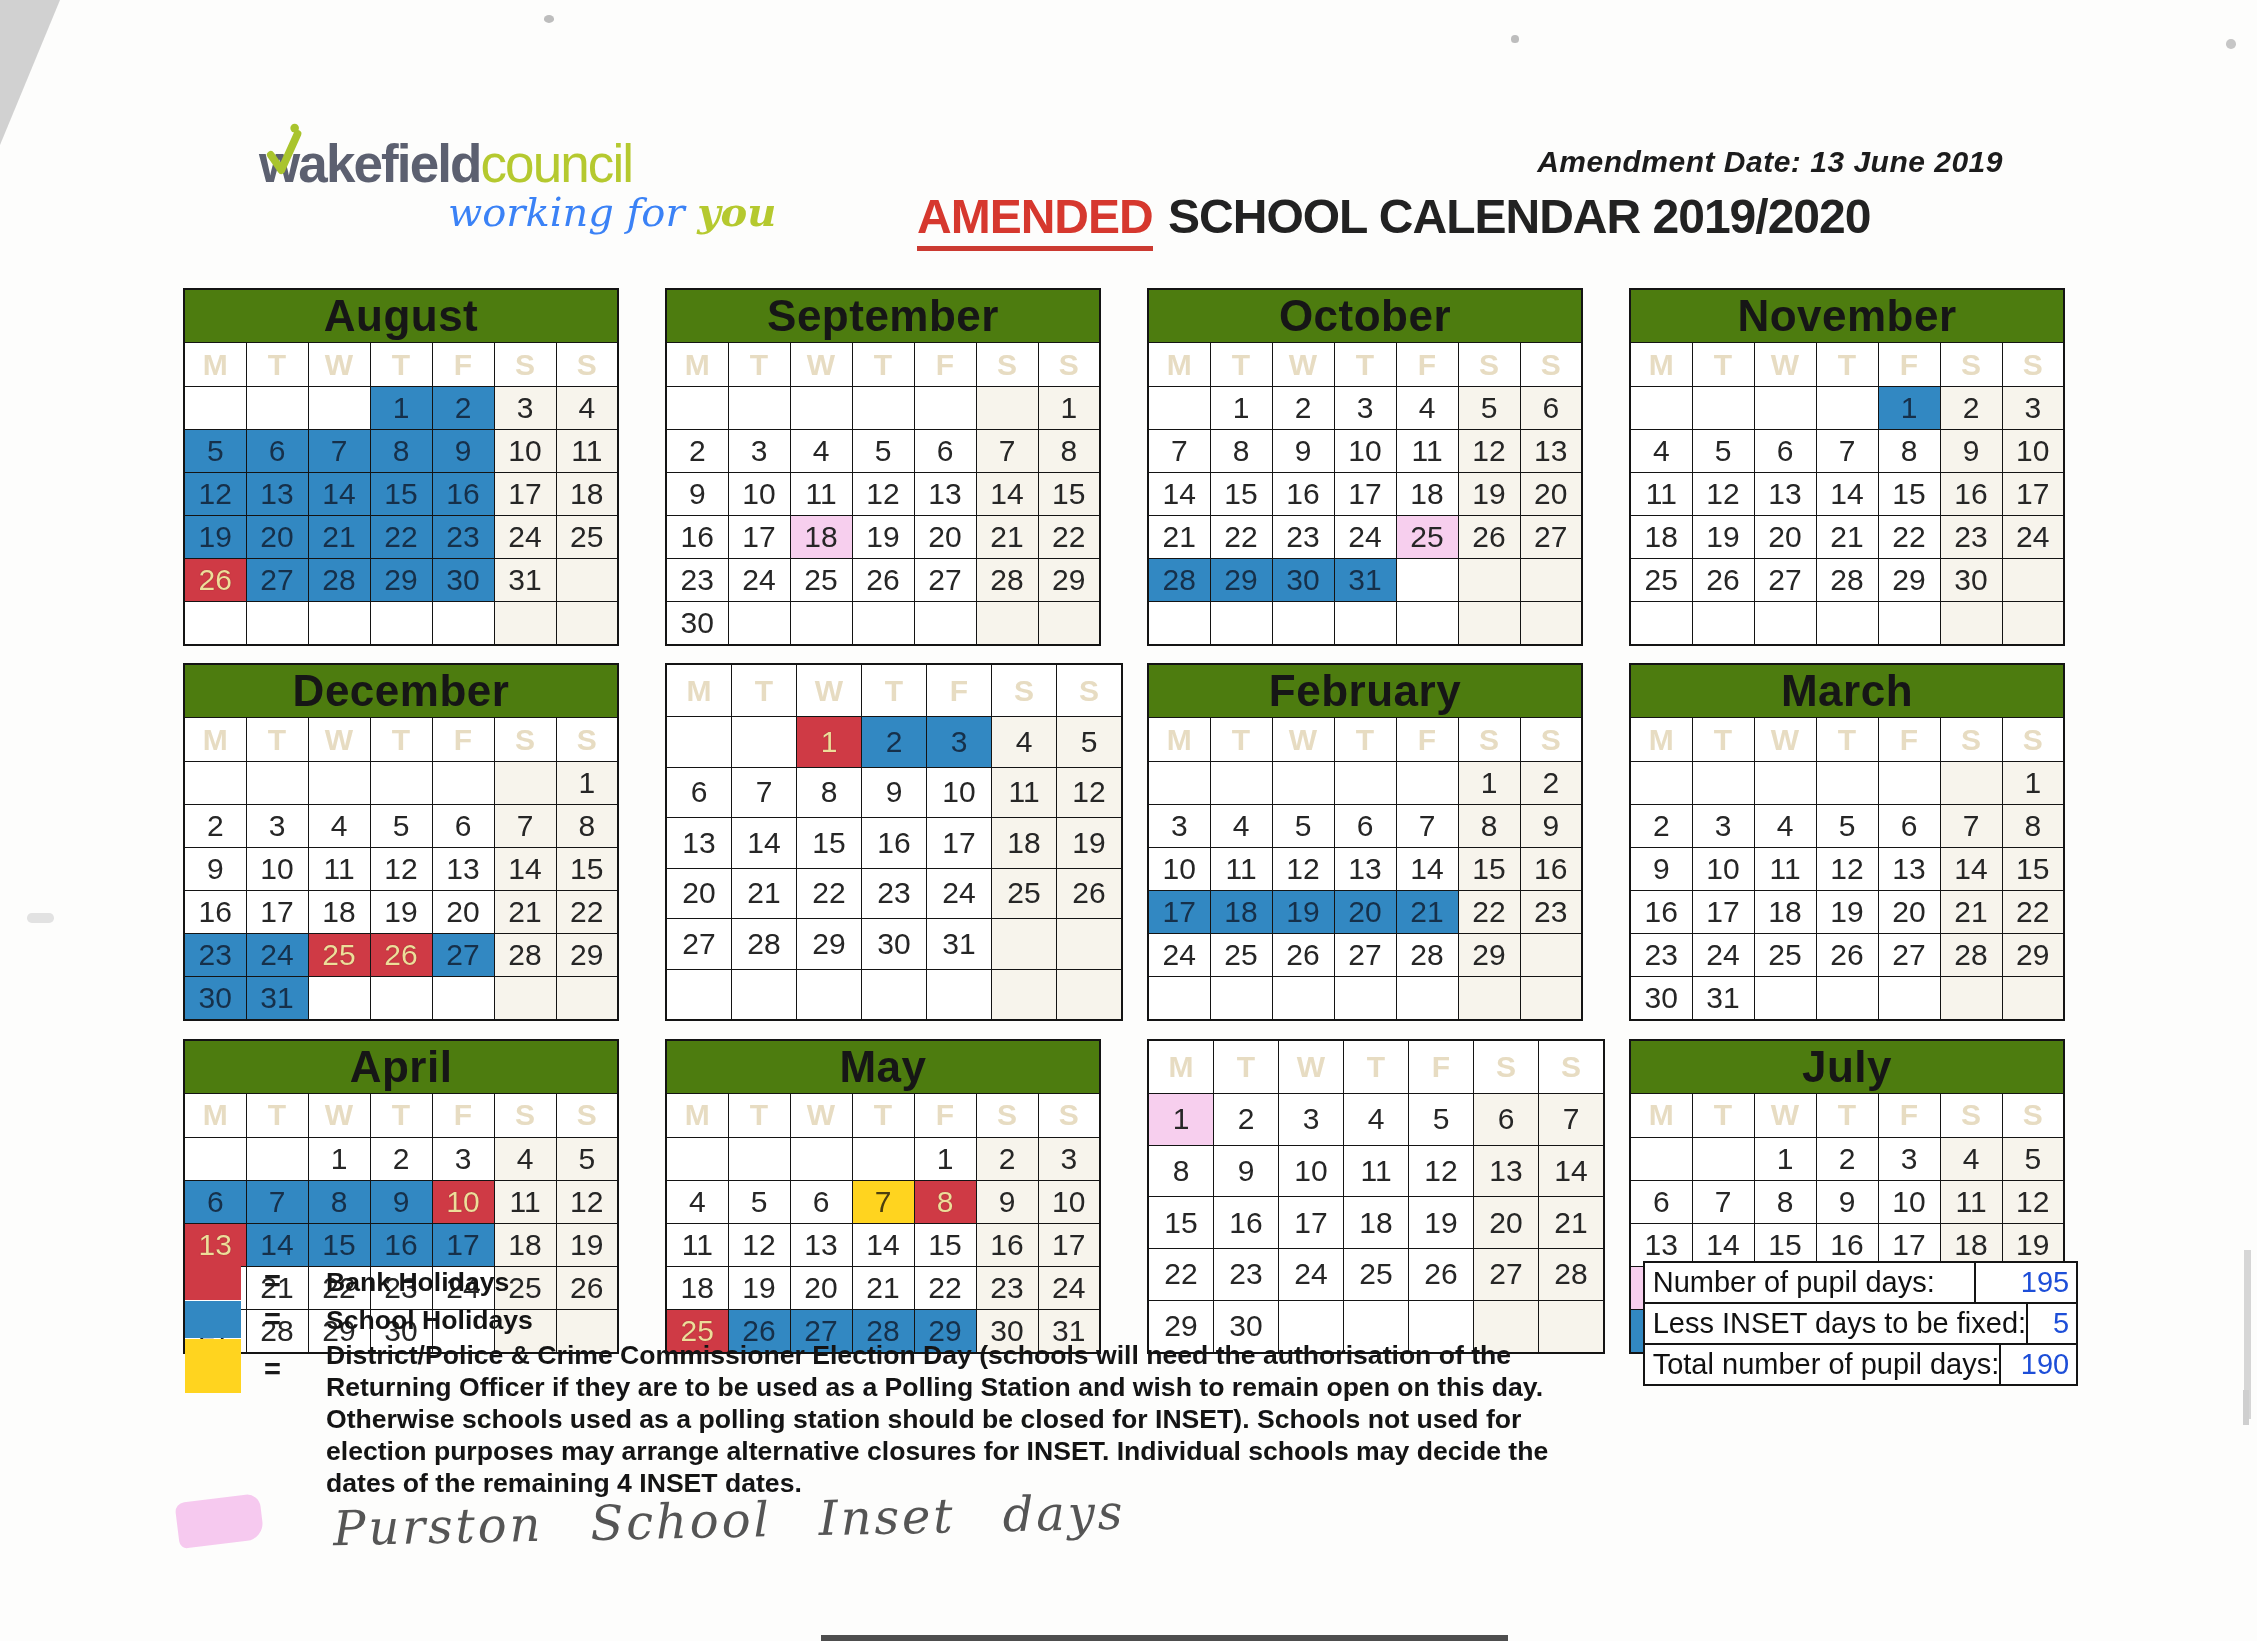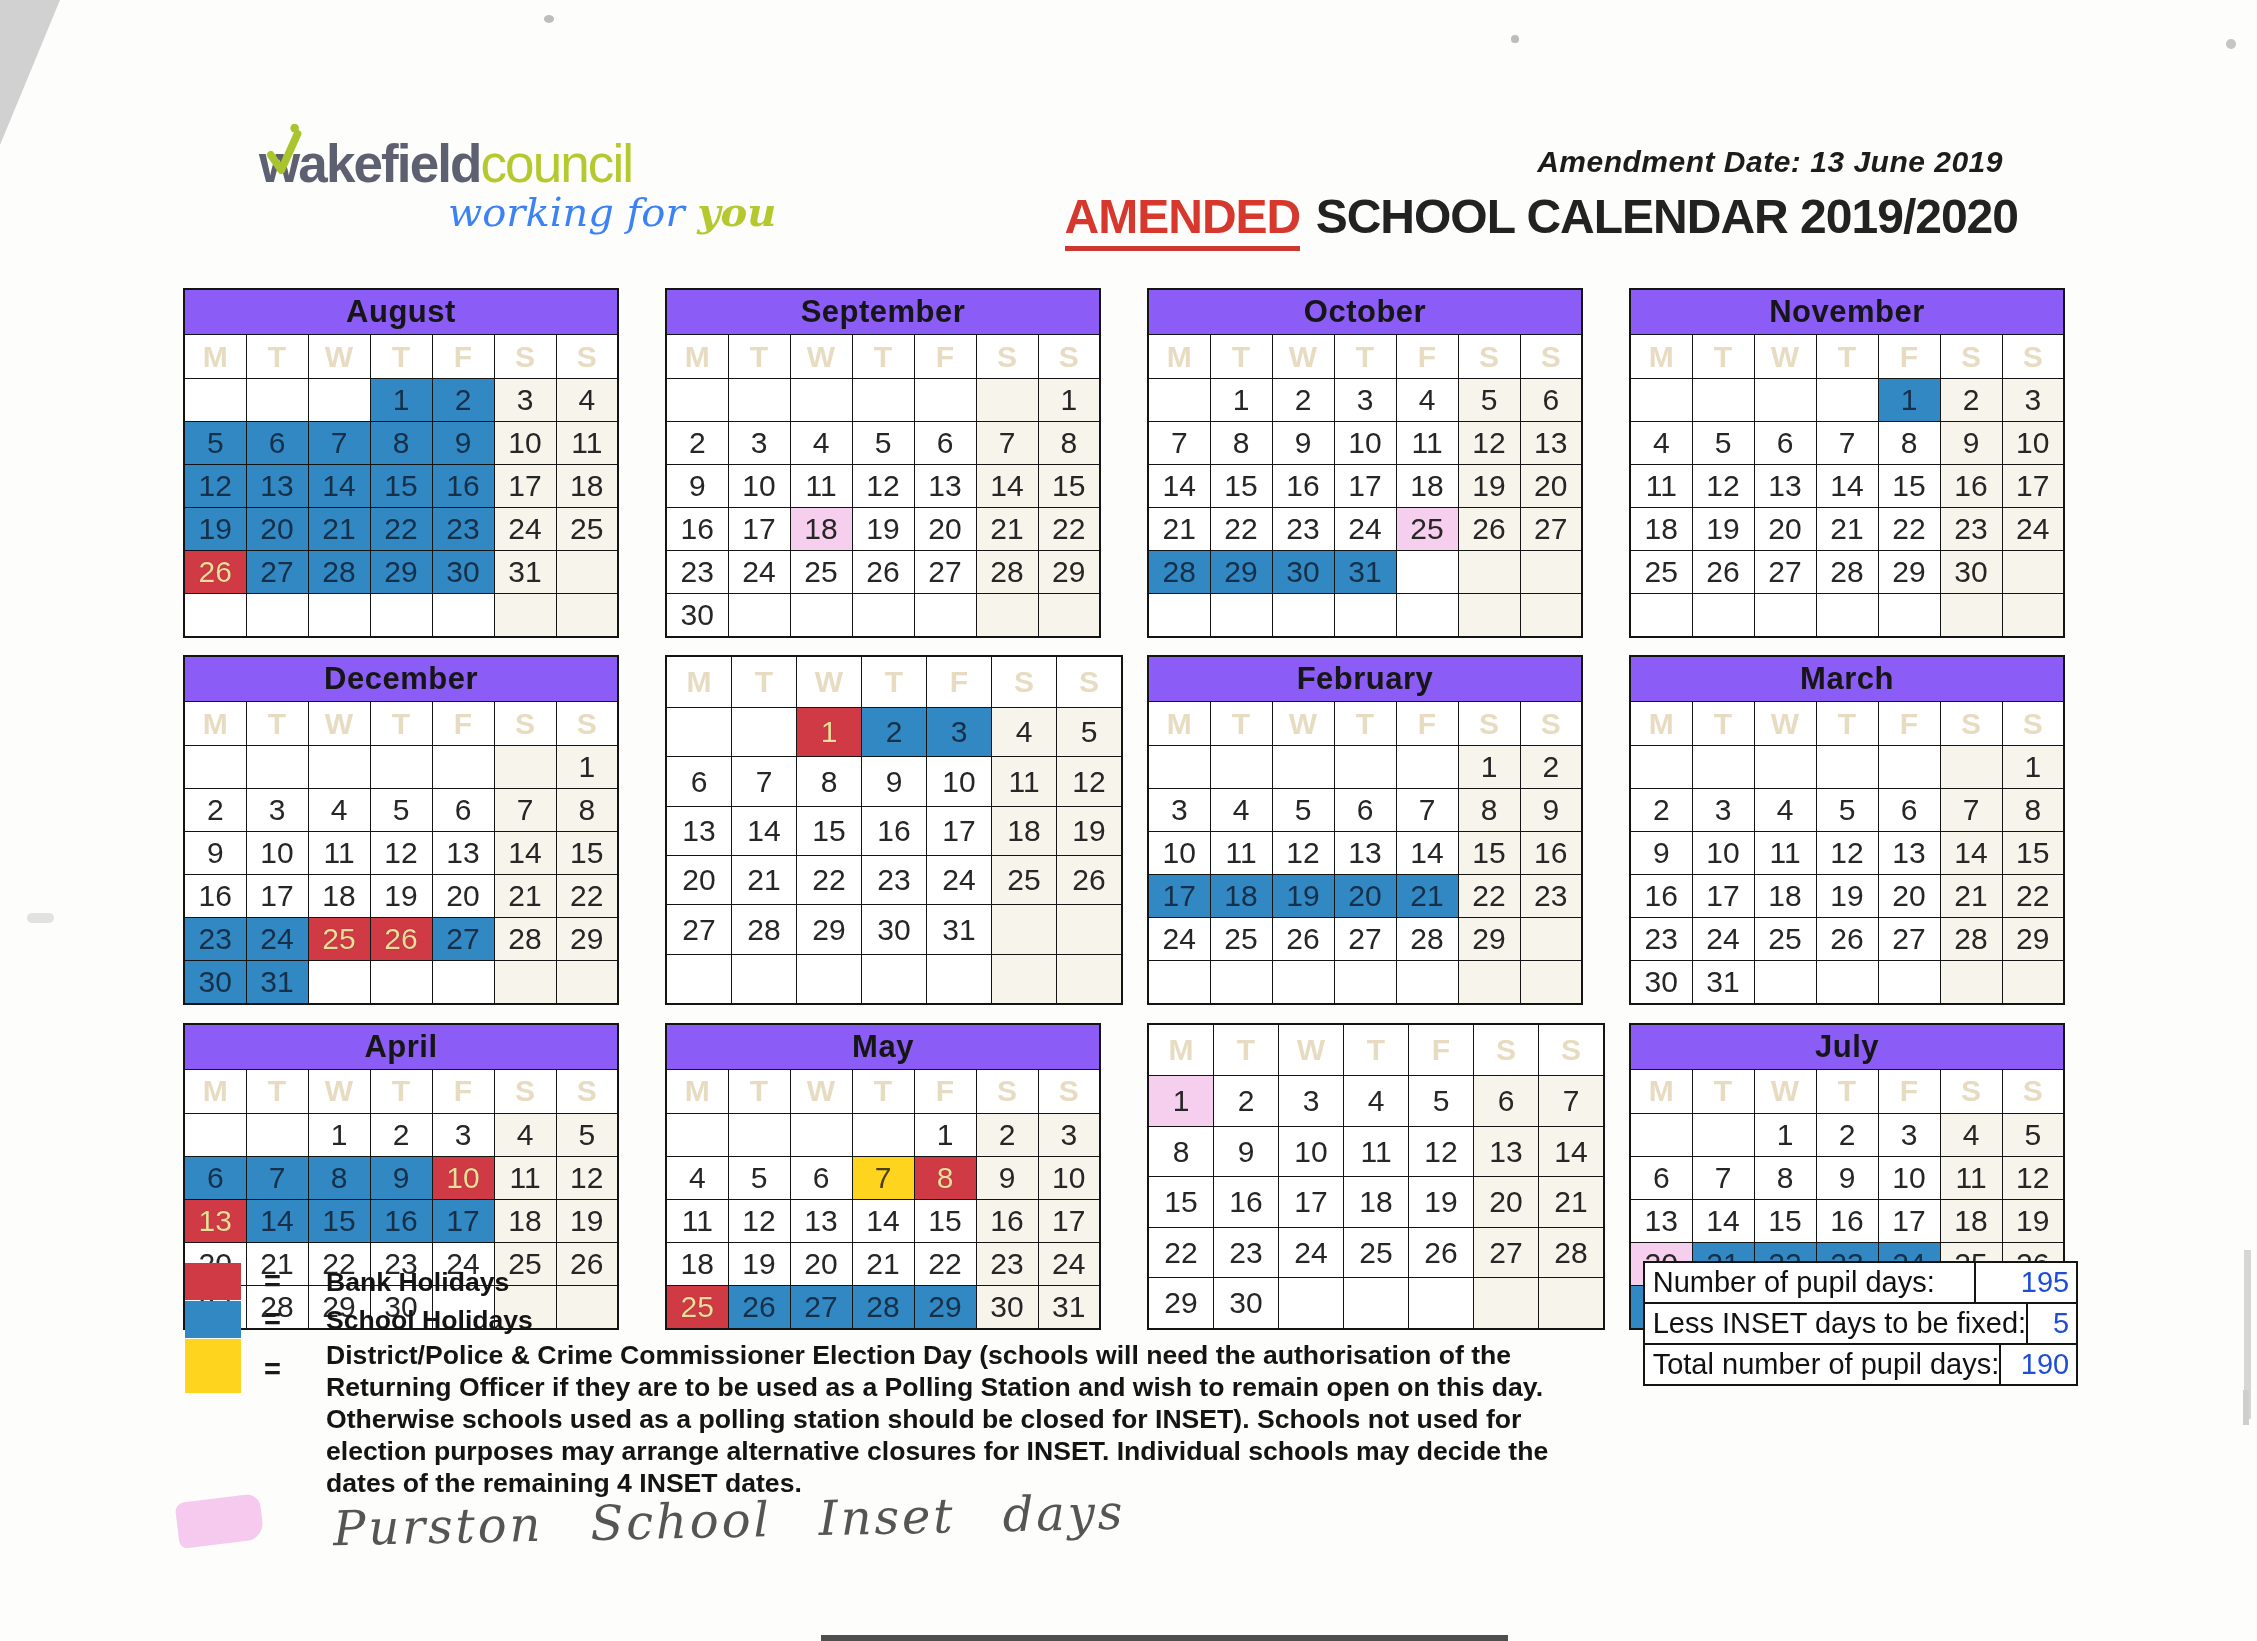--- a/index.html
+++ b/index.html
@@ -20,38 +20,38 @@
   .logo-tick{position:absolute;left:5.8px;top:-15.4px;}
   .logo-tagline{margin-left:189px;margin-top:1.9px;font-family:"DejaVu Serif",serif;font-style:italic;font-size:40px;line-height:1;}
   .logo-tag1{color:#3b82f6;}
   .logo-tag2{color:#b5c92f;font-weight:bold;}
 
   .amendment{
     position:absolute;right:254px;top:145px;
     font-size:30px;font-style:italic;font-weight:600;color:#1c1c1c;letter-spacing:0.5px;
   }
   .title{
-    position:absolute;left:917px;top:189px;width:1101px;text-align:right;
+    position:absolute;left:917px;top:189px;width:1101px;text-align:left;
     font-size:48px;font-weight:bold;letter-spacing:-1px;white-space:nowrap;
   }
   .title-amended{color:#d6382e;border-bottom:5.8px solid #cb3a31;padding-bottom:2.9px;}
   .title-rest{color:#222;margin-left:15.4px;}
 
   
   .months{
     position:absolute;left:183px;top:288px;
     display:grid;grid-template-columns:repeat(4,436px);
     column-gap:46px;row-gap:17.4px;
   }
   table.month{border-collapse:collapse;table-layout:fixed;width:436px;background:#fff;}
   table.month,table.month td,table.month th{border:1.9px solid #141414;}
   table.month{border-width:2.9px;}
   th.month-title{
-    height:42px;font-size:31px;font-weight:bold;color:#161616;
-    text-align:center;letter-spacing:0.5px;background:#8b5cf6;margin-left:42px;
+    height:42px;font-size:44px;font-weight:bold;color:#161616;
+    text-align:center;letter-spacing:0.5px;background:#4d7c0f;margin-left:42px;
   }
   td.weekday{
     height:41px;width:62px;text-align:center;
     font-size:30px;font-weight:bold;color:#e7dcc2;background:#fff;
   }
   td.day{
     height:40px;width:62px;text-align:center;
     font-size:30px;color:#262626;background:#fff;
   }
   td.day.weekend{background:#f7f4ec;}

